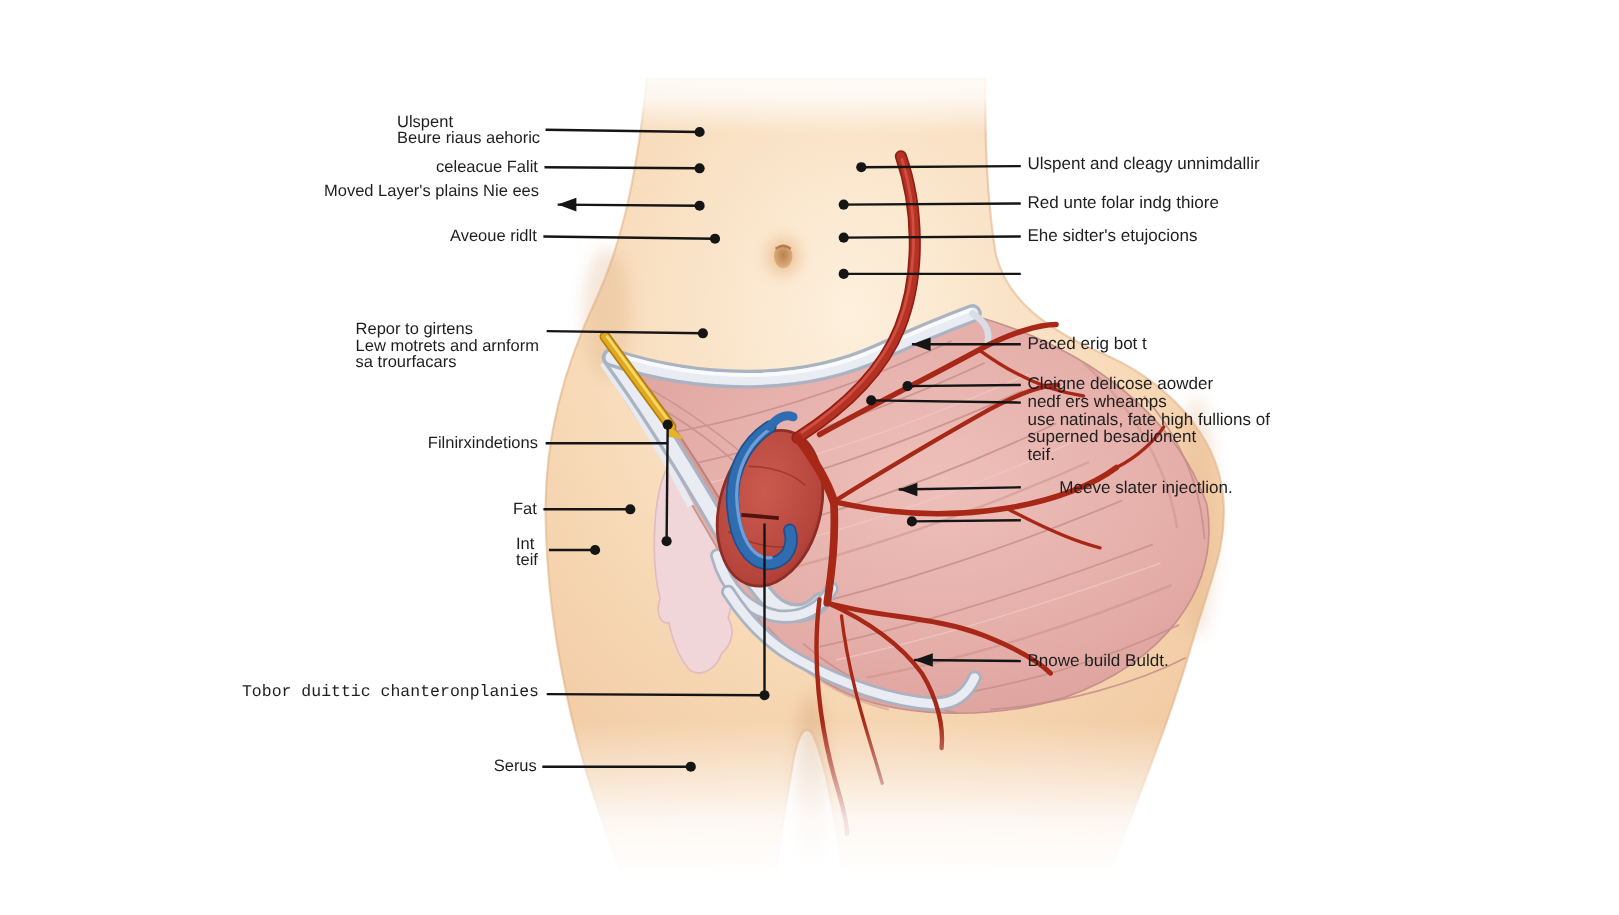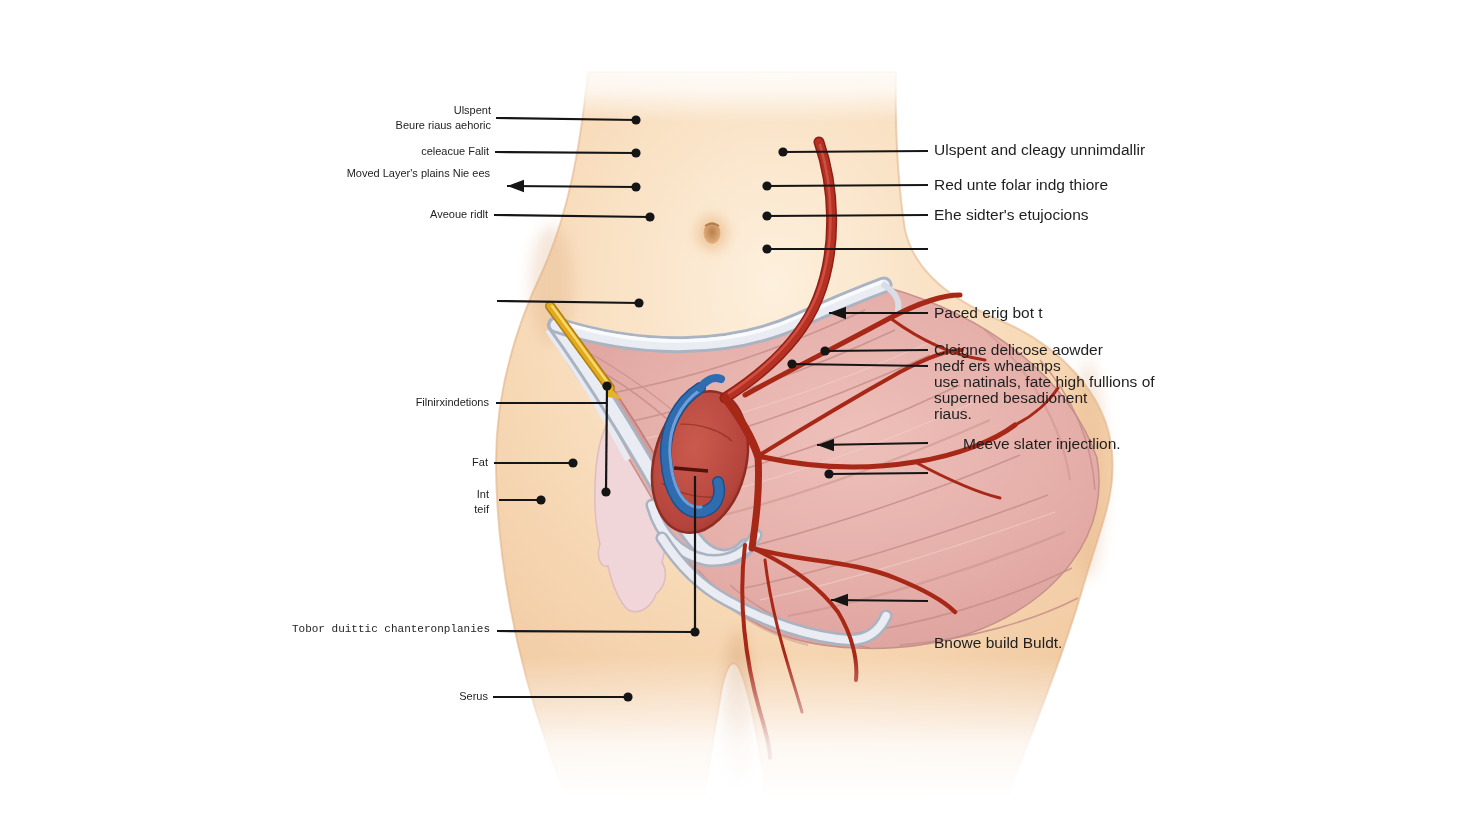--- a/index.html
+++ b/index.html
@@ -3,21 +3,21 @@
 <meta charset="utf-8">
 <style>
   html,body{margin:0;padding:0;background:#ffffff;}
   .stage{
     position:relative;width:1472px;height:832px;background:#ffffff;
     overflow:hidden;font-family:"Liberation Sans",sans-serif;
   }
   .stage svg{position:absolute;left:0;top:0;}
   #labels-layer{position:absolute;left:0;top:0;width:100%;height:100%;pointer-events:none;}
   .label{position:absolute;color:#1e1e1e;white-space:nowrap;}
-  .label.left{text-align:right;font-size:11px;line-height:15px;}
+  .label.left{font-size:15px;line-height:15px;}
   .label.right{text-align:left;font-size:15.5px;line-height:16px;}
 </style>
 </head>
 <body>
 
 <div class="stage">
 
   <svg width="1472" height="832" viewBox="0 0 1472 832">
     <defs>
       <radialGradient id="skinGrad" cx="0.45" cy="0.28" r="0.95">
@@ -248,20 +248,25 @@
       </div>
       <div class="label left" style="top: 144px; right: 983px; margin-left: 16px;">
         <div>celeacue Falit</div>
       </div>
       <div class="label left" style="top: 166px; right: 982px;">
         <div>Moved Layer's plains Nie ees</div>
       </div>
       <div class="label left" style="top: 207px; right: 984px;">
         <div>Aveoue ridlt</div>
       </div>
+      <div class="label left" style="top: 292px; right: 982px;">
+        <div>Repor to girtens</div>
+        <div>Lew motrets and arnform</div>
+        <div>sa trourfacars</div>
+      </div>
       <div class="label left" style="top: 395px; right: 983px;">
         <div>Filnirxindetions</div>
       </div>
       <div class="label left" style="top: 455px; right: 984px;">
         <div>Fat</div>
       </div>
       <div class="label left" style="top: 487px; right: 983px;">
         <div>Int</div>
         <div>teif</div>
       </div>
@@ -281,22 +286,22 @@
         <div>Ehe sidter's etujocions</div>
       </div>
       <div class="label right" style="top: 305px; left: 934px;">
         <div>Paced erig bot t</div>
       </div>
       <div class="label right" style="top: 342px; left: 934px;">
         <div>Cleigne delicose aowder</div>
         <div>nedf ers wheamps</div>
         <div>use natinals, fate high fullions of</div>
         <div>superned besadionent</div>
-        <div>riaus.</div>
+        <div>teif.</div>
       </div>
       <div class="label right" style="top: 436px; left: 951px; margin-left: 12px;">
         <div>Meeve slater injectlion.</div>
       </div>
-      <div class="label right" style="top: 593px; left: 934px; margin-top: 42px;">
+      <div class="label right" style="top: 593px; left: 934px;">
         <div>Bnowe build Buldt.</div>
       </div>
     </div>
 </div>
 
 </body></html>

